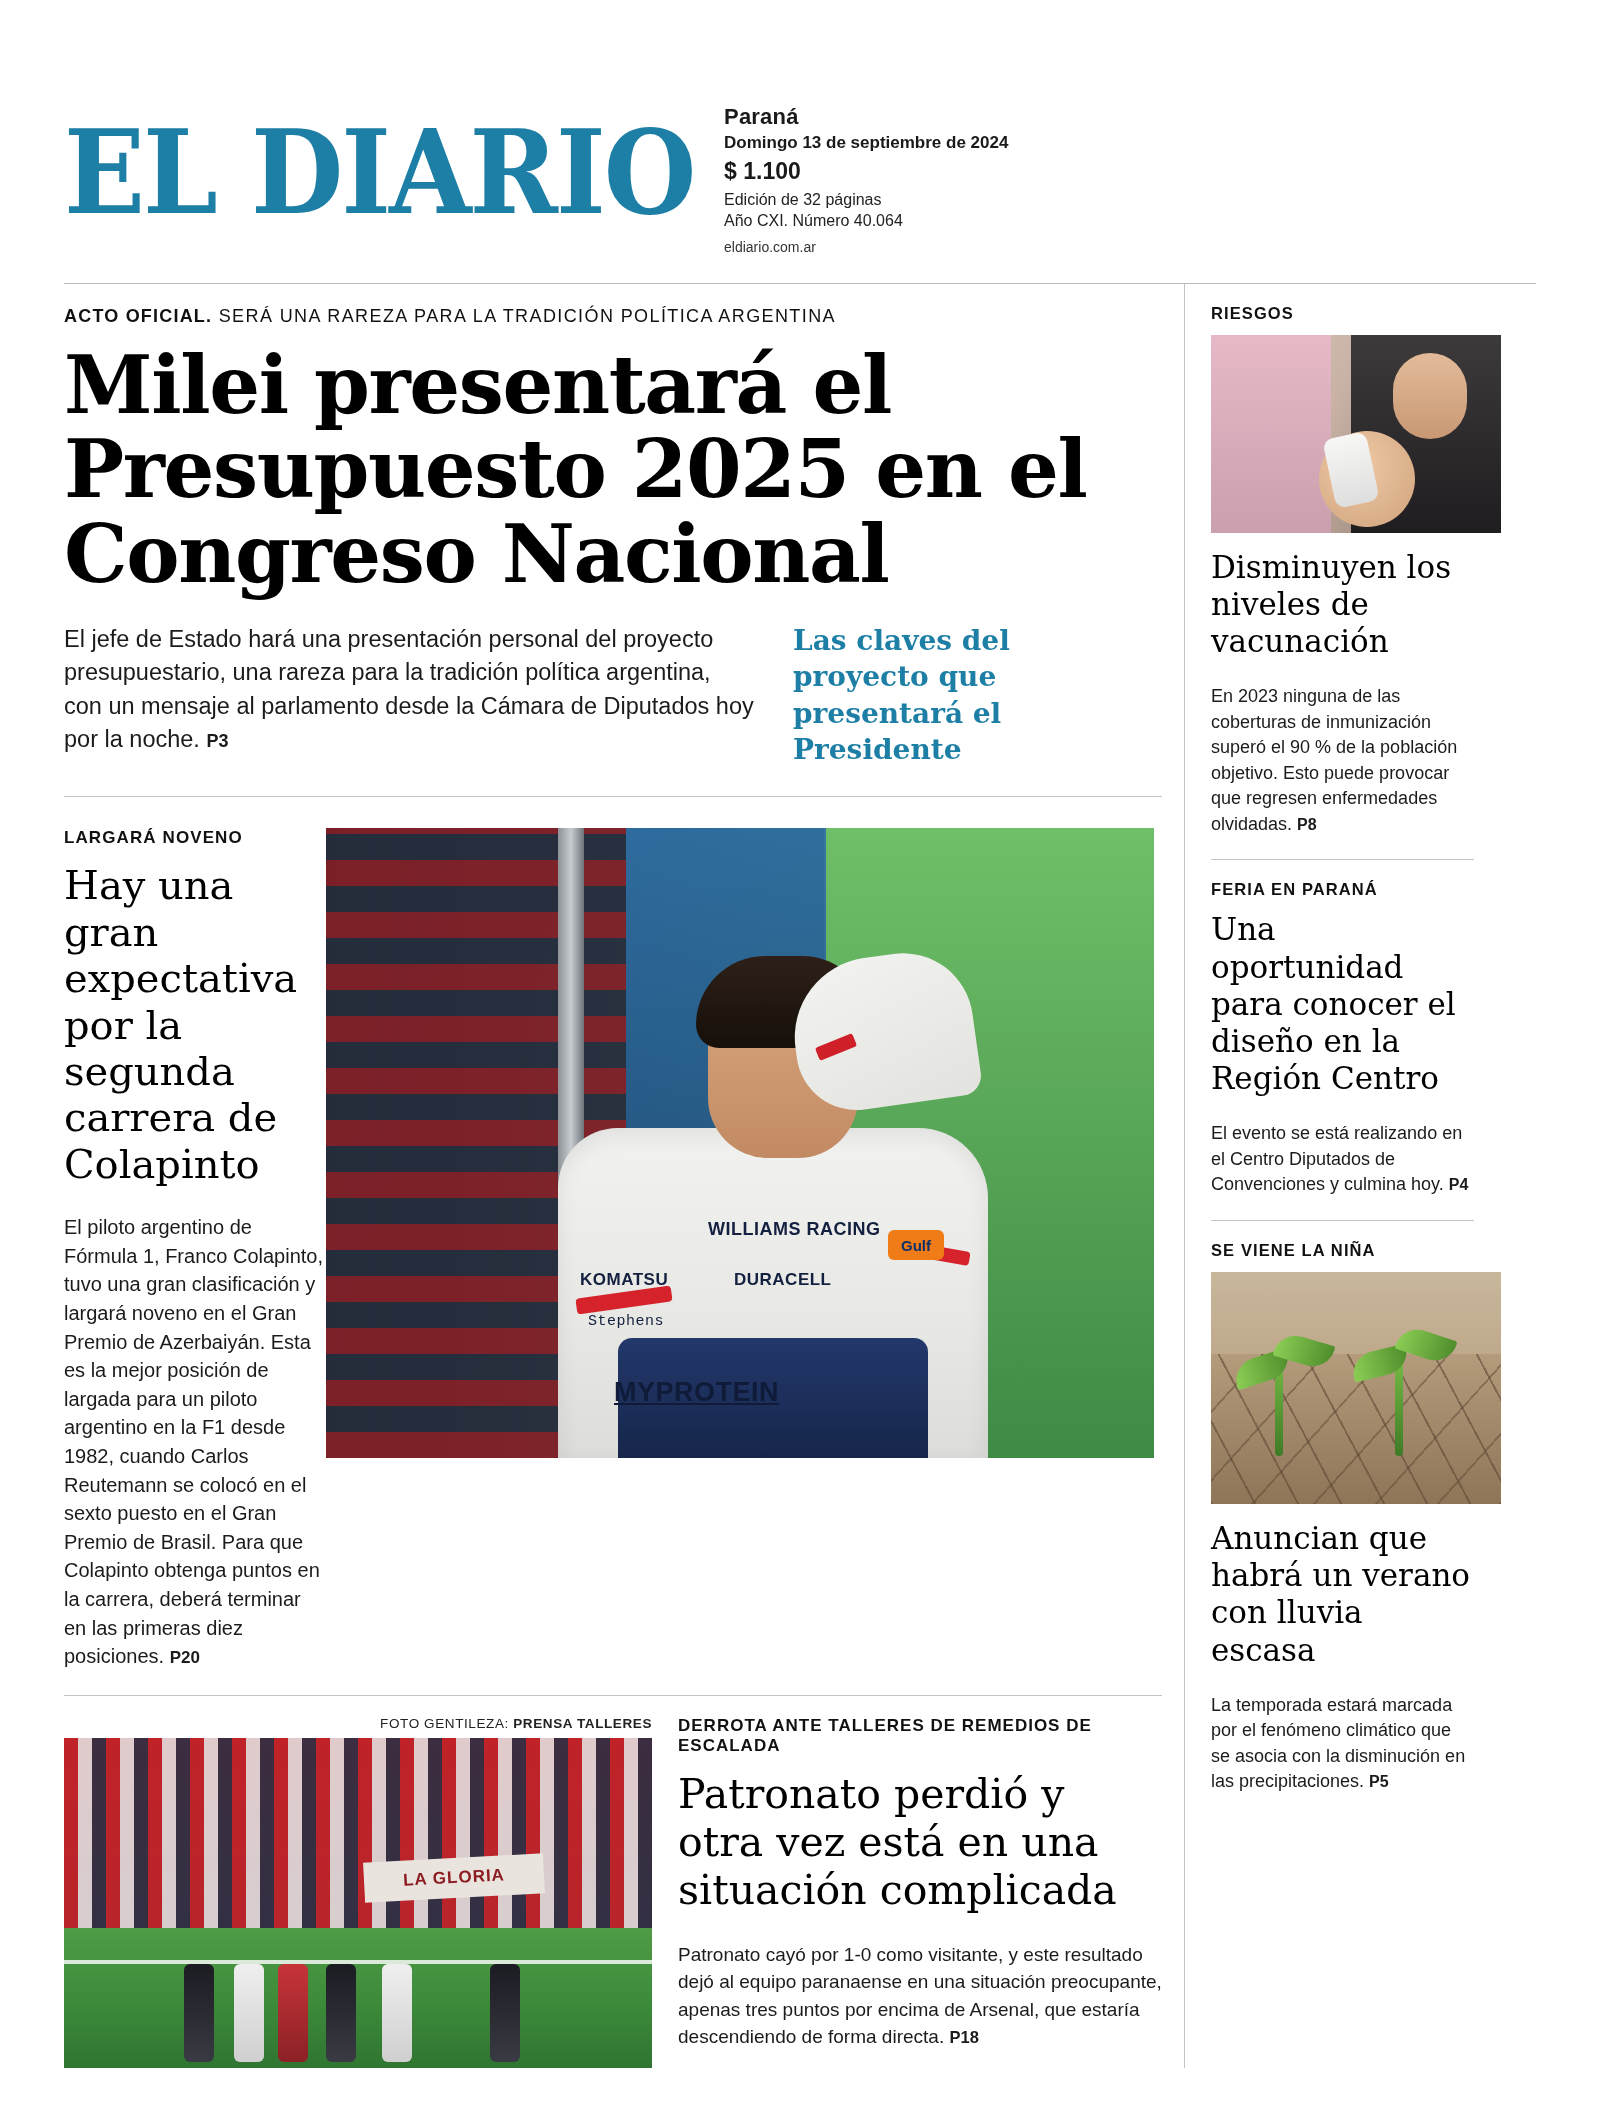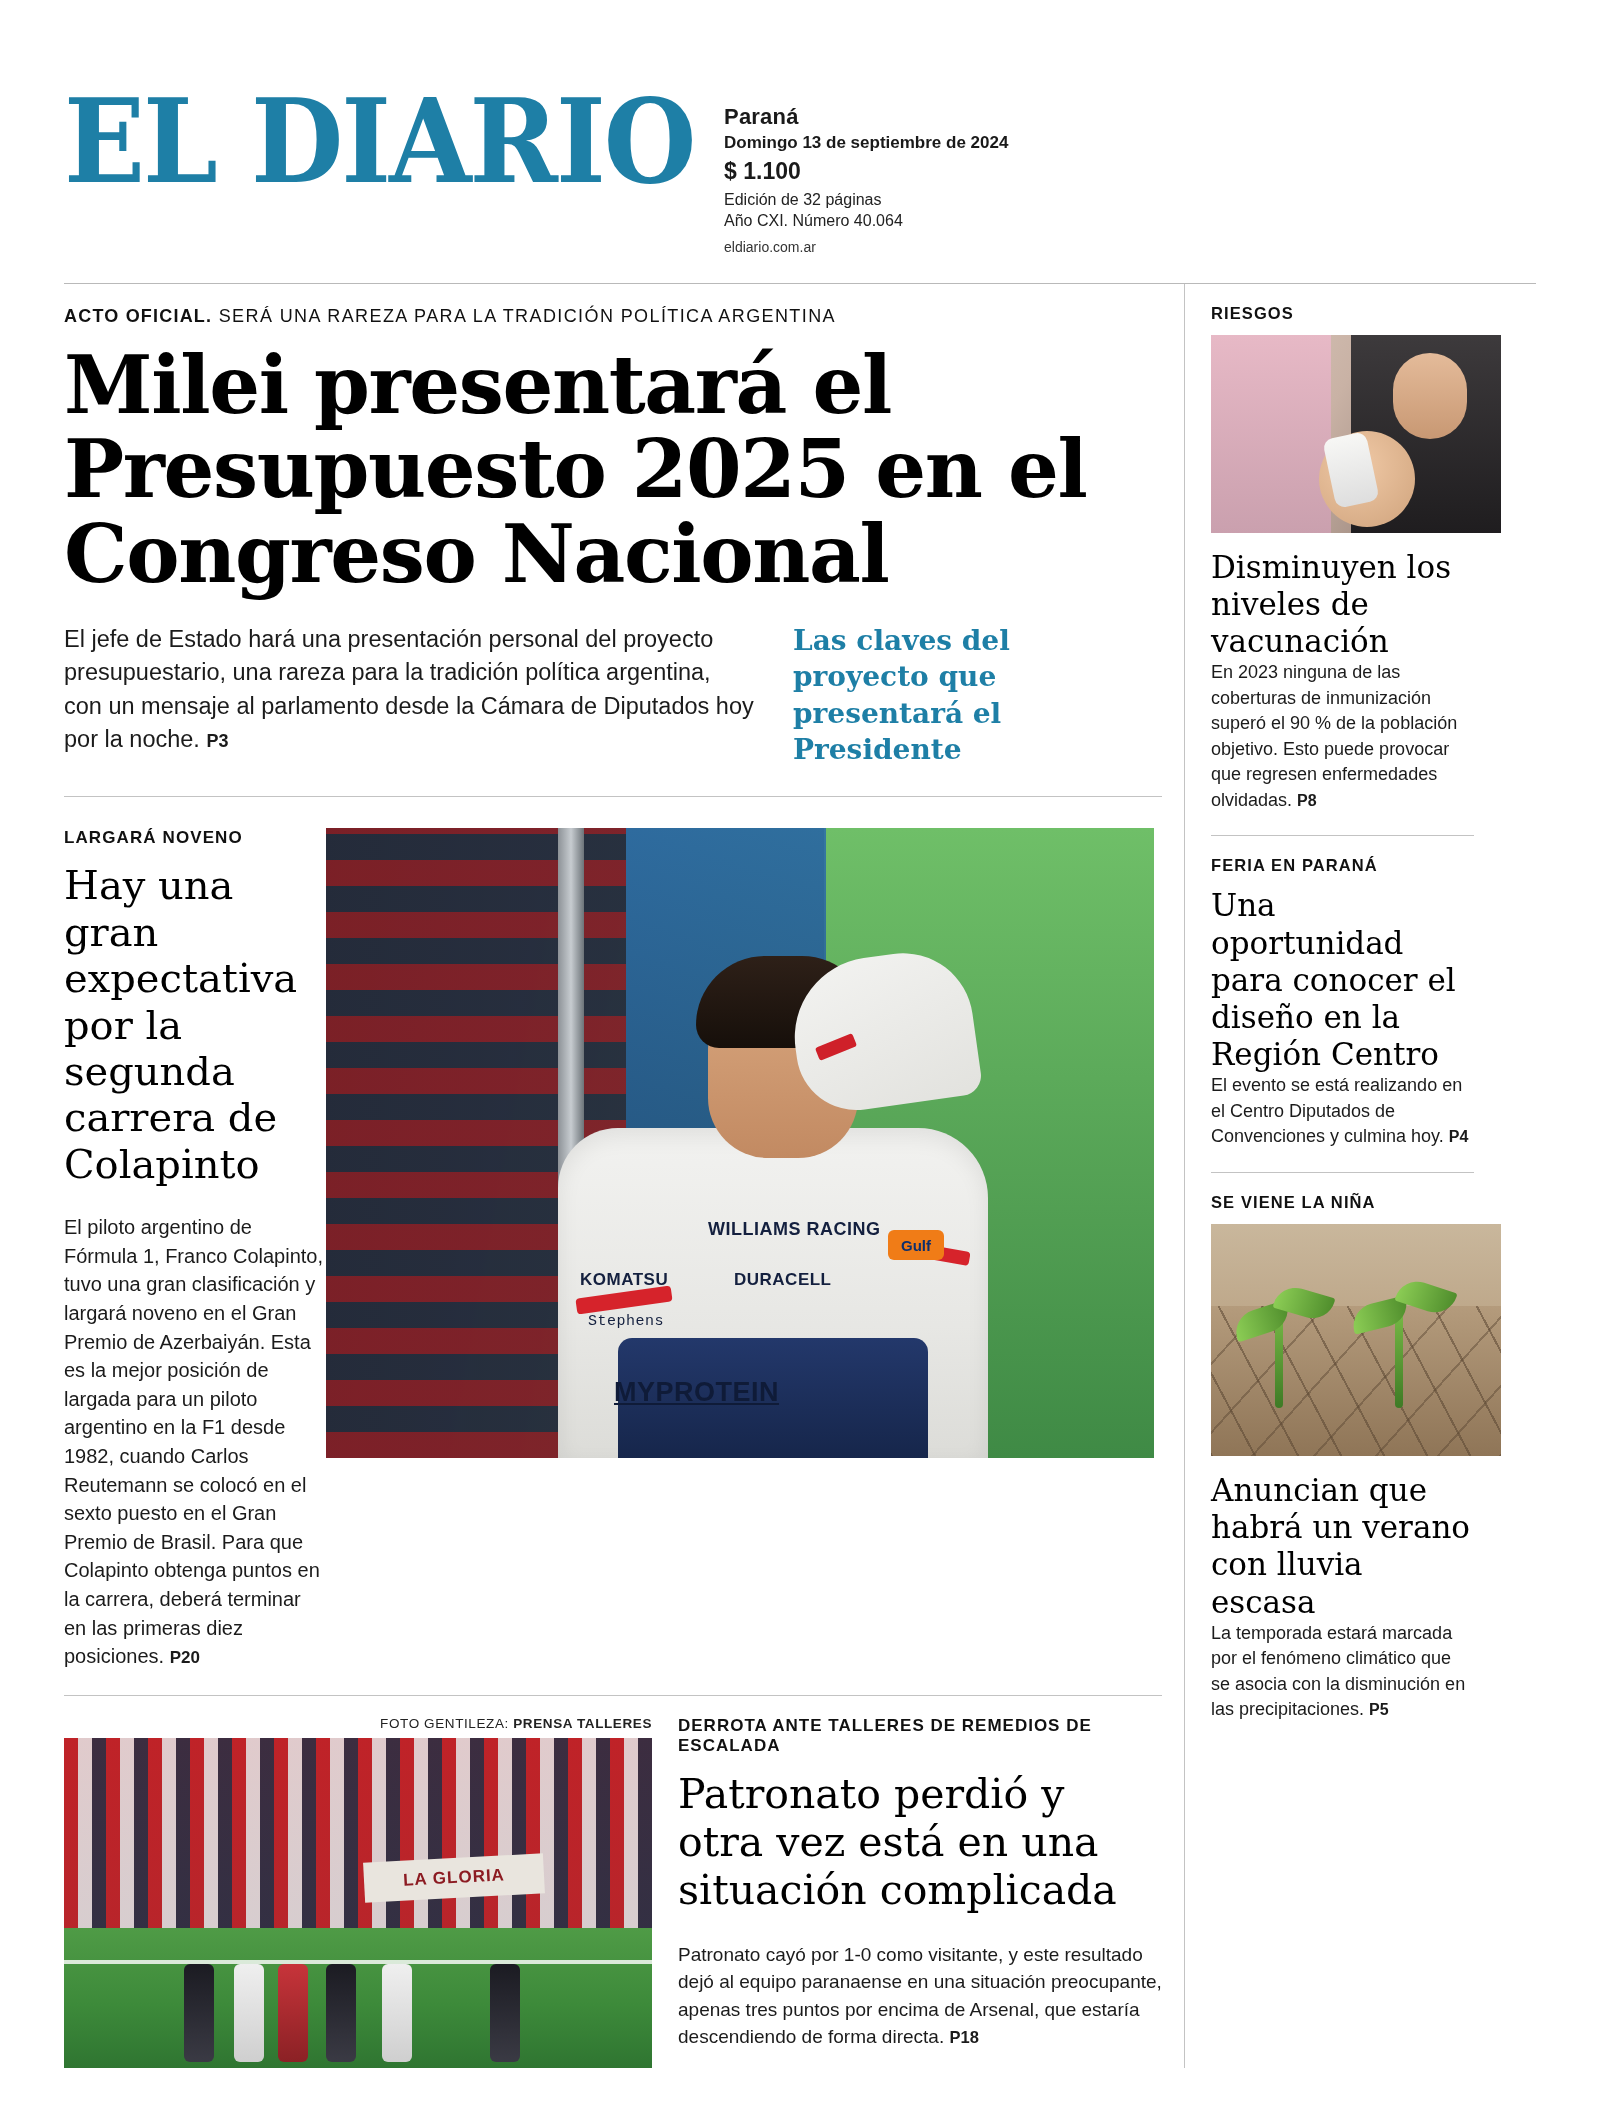--- a/index.html
+++ b/index.html
@@ -19,21 +19,21 @@
     width: 1600px;
     height: 2119px;
     padding: 0;
     box-sizing: border-box;
     position: relative;
   }
 
   
   .masthead {
     display: flex;
-    align-items: flex-start;
+    align-items: center;
     padding: 88px 64px 0 64px;
     box-sizing: border-box;
   }
   .logo {
     font-family: "DejaVu Serif", serif;
     font-weight: bold;
     font-size: 116px;
     letter-spacing: -2px;
     color: #1e7fa6;
     line-height: 0.92;
@@ -350,21 +350,21 @@
     position: absolute; left: 118px; bottom: 28px; width: 44px; height: 70px;
     background: linear-gradient(180deg,#f7f7f5,#dedede); border-radius: 10px;
     transform: rotate(-12deg);
   }
   .side-head {
     font-family: "DejaVu Serif", serif;
     font-size: 31px; line-height: 1.2; color: #000;
     margin-top: 16px;
   }
   .side-body {
-    font-size: 18px; line-height: 1.42; color: #1b1b1b; margin-top: 0;
+    font-size: 18px; line-height: 1.42; color: #1b1b1b; margin-top: 24px;
   }
   .side-body .pg { font-weight: bold; font-size: 16px; }
   .side-rule { border-top: 1px solid #c3c3c3; margin-top: 22px; }
 
   .ph-corn { position: absolute; inset: 0;
     background: linear-gradient(180deg,#c9b79c 0%, #b9a182 55%, #a98f70 100%); }
   .ph-corn-crack {
     position: absolute; left: 0; bottom: 0; width: 290px; height: 150px;
     background:
       repeating-linear-gradient(62deg, rgba(90,70,50,.55) 0 2px, transparent 2px 38px),

